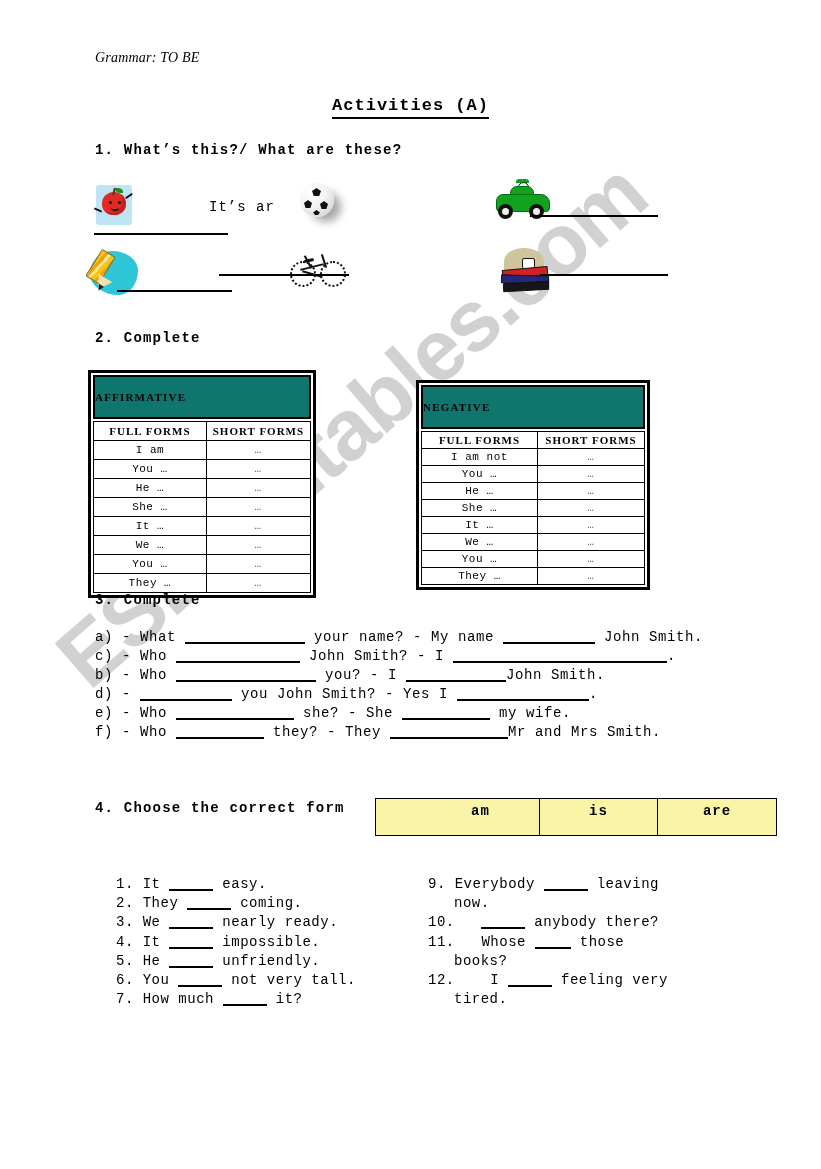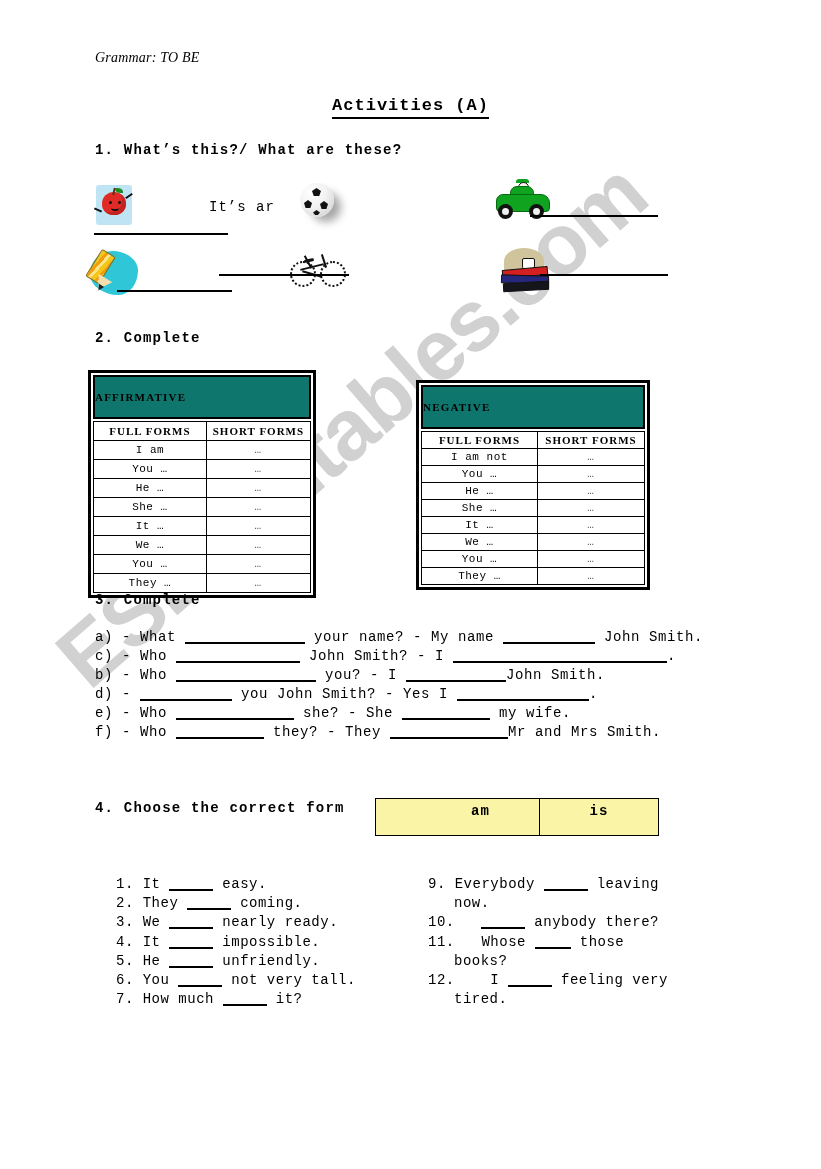--- a/index.html
+++ b/index.html
@@ -602,20 +602,21 @@
       <span>they? - They</span>
       <span class="u" style="width:118px"></span><span>Mr and Mrs Smith.</span>
     </div>
   </div>
 
   <div id="ex4-head">4. Choose the correct form</div>
 
   <div id="ex4-choices">
     <div class="cell">am</div>
     <div class="cell">is</div>
+    <div class="cell">are</div>
   </div>
 
   <div class="qcol" id="ex4-col-left">
     <span class="q"><span class="num">1.</span> <span>It</span> <span class="u" style="width:44px"></span> <span>easy.</span></span>
     <span class="q"><span class="num">2.</span> <span>They</span> <span class="u" style="width:44px"></span> <span>coming.</span></span>
     <span class="q"><span class="num">3.</span> <span>We</span> <span class="u" style="width:44px"></span> <span>nearly ready.</span></span>
     <span class="q"><span class="num">4.</span> <span>It</span> <span class="u" style="width:44px"></span> <span>impossible.</span></span>
     <span class="q"><span class="num">5.</span> <span>He</span> <span class="u" style="width:44px"></span> <span>unfriendly.</span></span>
     <span class="q"><span class="num">6.</span> <span>You</span> <span class="u" style="width:44px"></span> <span>not very tall.</span></span>
     <span class="q"><span class="num">7.</span> <span>How much</span> <span class="u" style="width:44px"></span> <span>it?</span></span>

